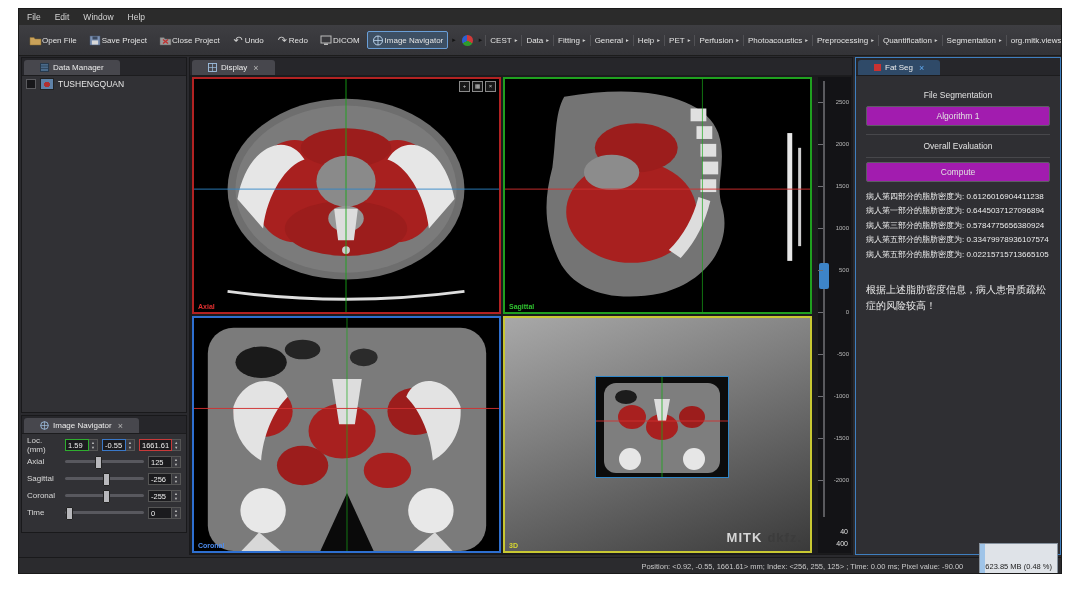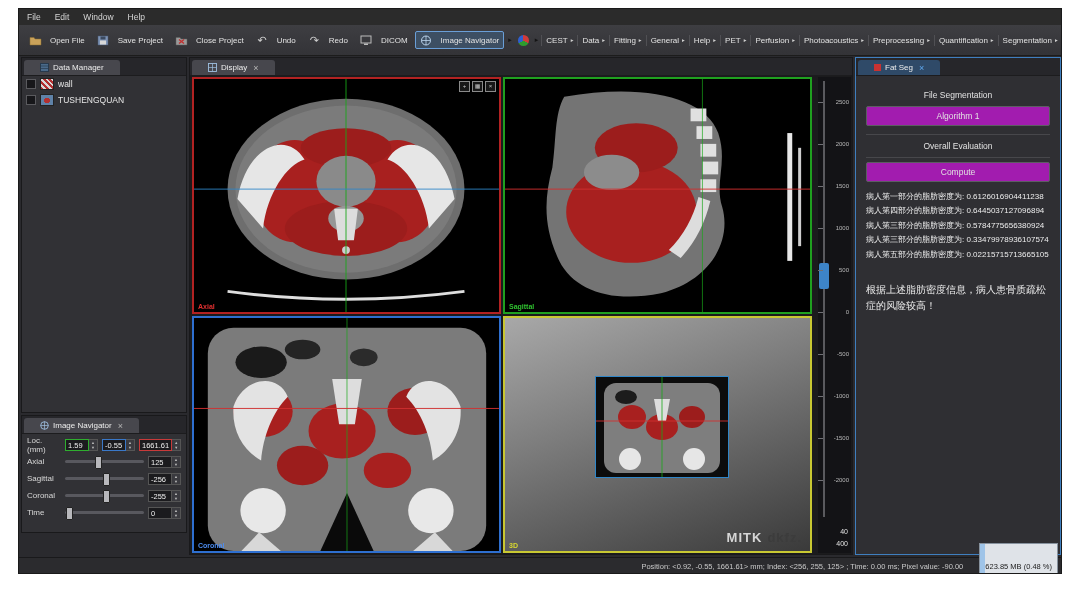--- a/index.html
+++ b/index.html
@@ -5,21 +5,21 @@
   html,body{margin:0;padding:0}
   body{width:1080px;height:591px;background:#ffffff;font-family:"Liberation Sans",sans-serif;position:relative;overflow:hidden}
   .app{position:absolute;left:18px;top:8px;width:1044px;height:566px;background:#2a2a2e;color:#ddd;overflow:hidden;border:1px solid #1a1a1a;box-sizing:border-box}
 
   
   .menubar{position:absolute;left:0;top:0;right:0;height:16px;background:#2b2b2b;border-bottom:1px solid #1c1c1c;display:flex;align-items:center;gap:14px;padding:0 8px;font-size:8.5px;color:#d5d5d5}
   .menubar span{cursor:default}
 
   
   .toolbar{position:absolute;left:0;top:16px;right:0;height:30px;background:linear-gradient(#3e3e42,#333337);border-bottom:1px solid #1c1c1c;display:flex;align-items:center;padding:0 4px;overflow:hidden;white-space:nowrap}
-  .tbtn{display:inline-flex;align-items:center;gap:8px;padding:2px 4px;margin:0 1px;border:1px solid transparent;border-radius:2px;color:#e2e2e2;font-size:8px}
+  .tbtn{display:inline-flex;align-items:center;gap:0;padding:2px 4px;margin:0 1px;border:1px solid transparent;border-radius:2px;color:#e2e2e2;font-size:8px}
   .tbtn.active{border-color:#6a9fd8;background:#3d4f63}
   .ticon{display:inline-flex;align-items:center;justify-content:center;width:13px;height:12px;font-size:11px;line-height:12px;color:#cfcfcf}
   .tsep{color:#141414;font-size:7px;margin:0 3px}
   .palette{width:11px;height:11px;border-radius:50%;background:conic-gradient(#d03a3a 0 120deg,#2e9a2e 120deg 240deg,#2e5fd0 240deg);margin:0 3px;flex:none}
   .tmenu{display:inline-flex;align-items:center;gap:2px;padding:1px 4px;margin:0;border-left:1px solid #505054;color:#e2e2e2;font-size:8px}
   .caret{font-size:5.5px;color:#cfcfcf;margin-left:1px}
 
   
   .panel{position:absolute;background:#313135;border:1px solid #19191b;box-sizing:border-box}
   .tabbar{height:17px;background:#26262a;display:flex;align-items:flex-end;padding-left:2px;border-bottom:1px solid #1c1c1e}
@@ -204,25 +204,20 @@
 
   <div class="panel" style="left:2px;top:48px;width:166px;height:356px">
     <div class="tabbar">
       <div class="tab">
         <svg width="9" height="9">
             <rect x="0.5" y="0.5" width="8" height="8" fill="#4a6a8a" stroke="#27394c"></rect>
             <path d="M0.5 3h8M0.5 5.5h8" stroke="#27394c" stroke-width="0.7"></path>
           </svg>
         <span>Data Manager</span>
       </div>
-    </div>
-    <div class="dm-row">
-      <span class="vis-box"></span>
-      <span class="thumb wall"></span>
-      <span>wall</span>
     </div>
     <div class="dm-row">
       <span class="vis-box"></span>
       <span class="thumb tusheng"></span>
       <span>TUSHENGQUAN</span>
     </div>
   </div>
 
   <div class="panel" style="left:2px;top:406px;width:166px;height:118px">
     <div class="tabbar">
@@ -430,24 +425,24 @@
       </div>
     </div>
     <div class="fs-content">
       <div class="sec">File Segmentation</div>
       <button class="pbtn">Algorithm 1</button>
       <div class="sec-line"></div>
       <div class="sec">Overall Evaluation</div>
       <div class="sec-line"></div>
       <button class="pbtn">Compute</button>
       <div class="res">
-        <div>病人第一部分的脂肪密度为: 0.6126016904411238</div>
-        <div>病人第四部分的脂肪密度为: 0.6445037127096894</div>
+        <div>病人第四部分的脂肪密度为: 0.6126016904411238</div>
+        <div>病人第一部分的脂肪密度为: 0.6445037127096894</div>
         <div>病人第三部分的脂肪密度为: 0.5784775656380924</div>
-        <div>病人第三部分的脂肪密度为: 0.33479978936107574</div>
+        <div>病人第五部分的脂肪密度为: 0.33479978936107574</div>
         <div>病人第五部分的脂肪密度为: 0.02215715713665105</div>
       </div>
       <div class="conclusion">根据上述脂肪密度信息，病人患骨质疏松症的风险较高！</div>
     </div>
   </div>
 
   <div class="statusbar">
     <span>Position: &lt;0.92, -0.55, 1661.61&gt; mm; Index: &lt;256, 255, 125&gt; ; Time: 0.00 ms; Pixel value: -90.00</span>
     <span class="mem">623.85 MB (0.48 %)</span>
   </div>

